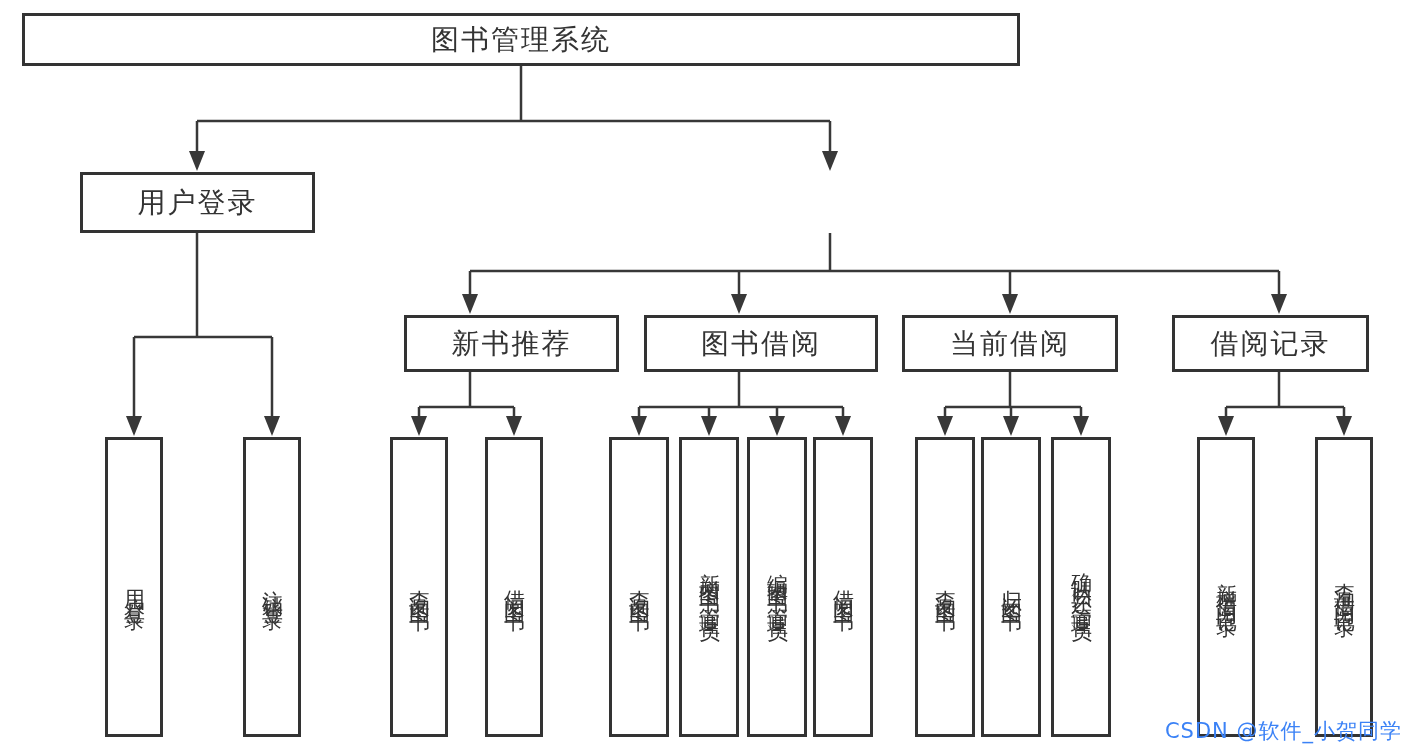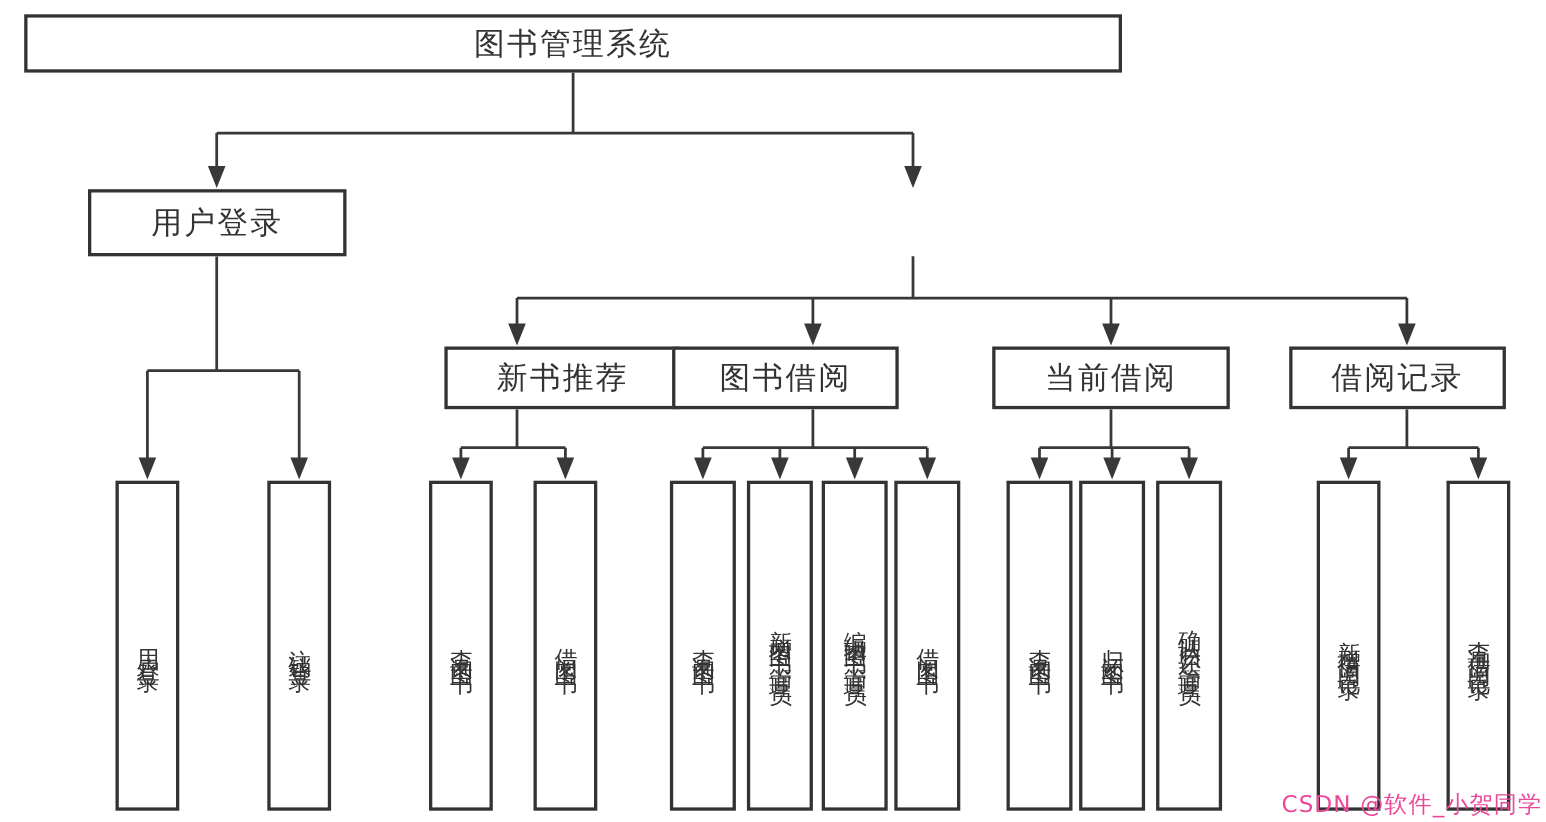--- a/index.html
+++ b/index.html
@@ -42,21 +42,21 @@
     line-height: 1;
     color: #333333;
   }
   .leaf { top: 437px; height: 300px; }
   #watermark {
     position: absolute;
     top: 717px;
     right: 3px;
     font-size: 21px;
     letter-spacing: 1px;
-    color: #ec4899;
+    color: #3b82f6;
     z-index: 5;
     white-space: nowrap;
   }
 </style>
 </head>
 <body>
 
 <div id="canvas">
 
   <svg id="connectors" viewBox="0 0 1405 747" xmlns="http://www.w3.org/2000/svg">
@@ -95,21 +95,21 @@
     <span class="hlabel">图书管理系统</span>
   </div>
 
   <div class="node" style="left:80px; top:172px; width:235px; height:61px;">
     <span class="hlabel">用户登录</span>
   </div>
 
   <div class="node" style="left:363px; top:315px; width:215px; height:57px;margin-left:41px;">
     <span class="hlabel">新书推荐</span>
   </div>
-  <div class="node" style="left:611px; top:315px; width:206px; height:57px;">
+  <div class="node" style="left:644px; top:315px; width:234px; height:57px;">
     <span class="hlabel">图书借阅</span>
   </div>
   <div class="node" style="left:902px; top:315px; width:216px; height:57px;font-family:Liberation Serif, serif;">
     <span class="hlabel">当前借阅</span>
   </div>
   <div class="node" style="left:1172px; top:315px; width:197px; height:57px;">
     <span class="hlabel">借阅记录</span>
   </div>
 
   <div class="node vnode leaf" style="left:105px; width:58px;">

